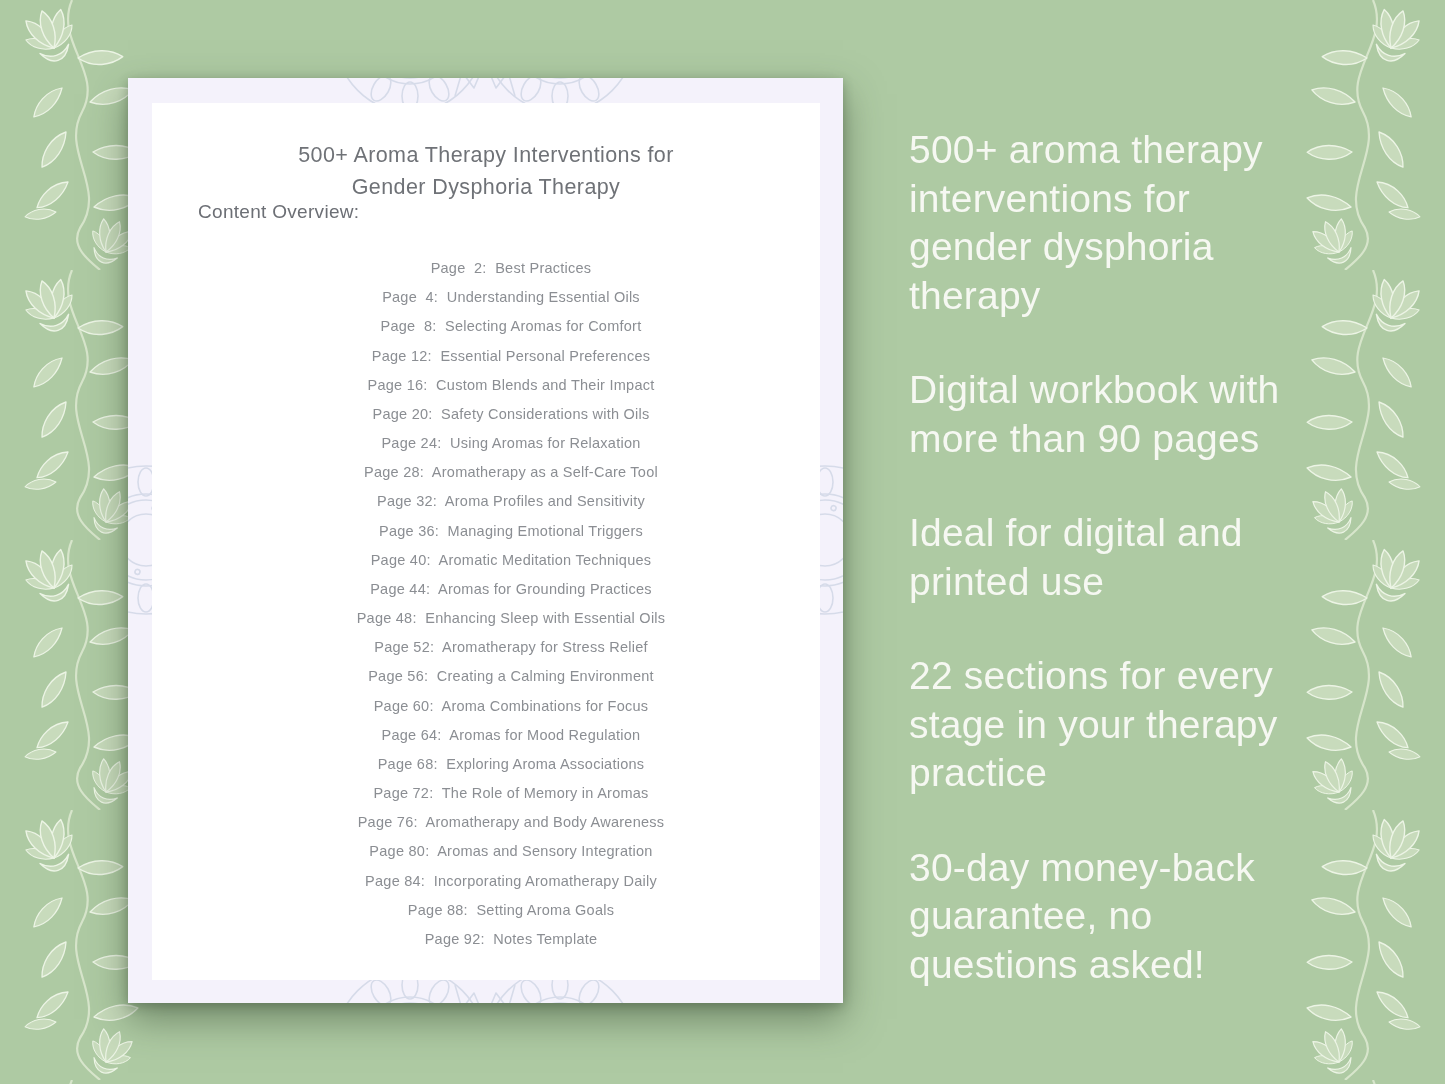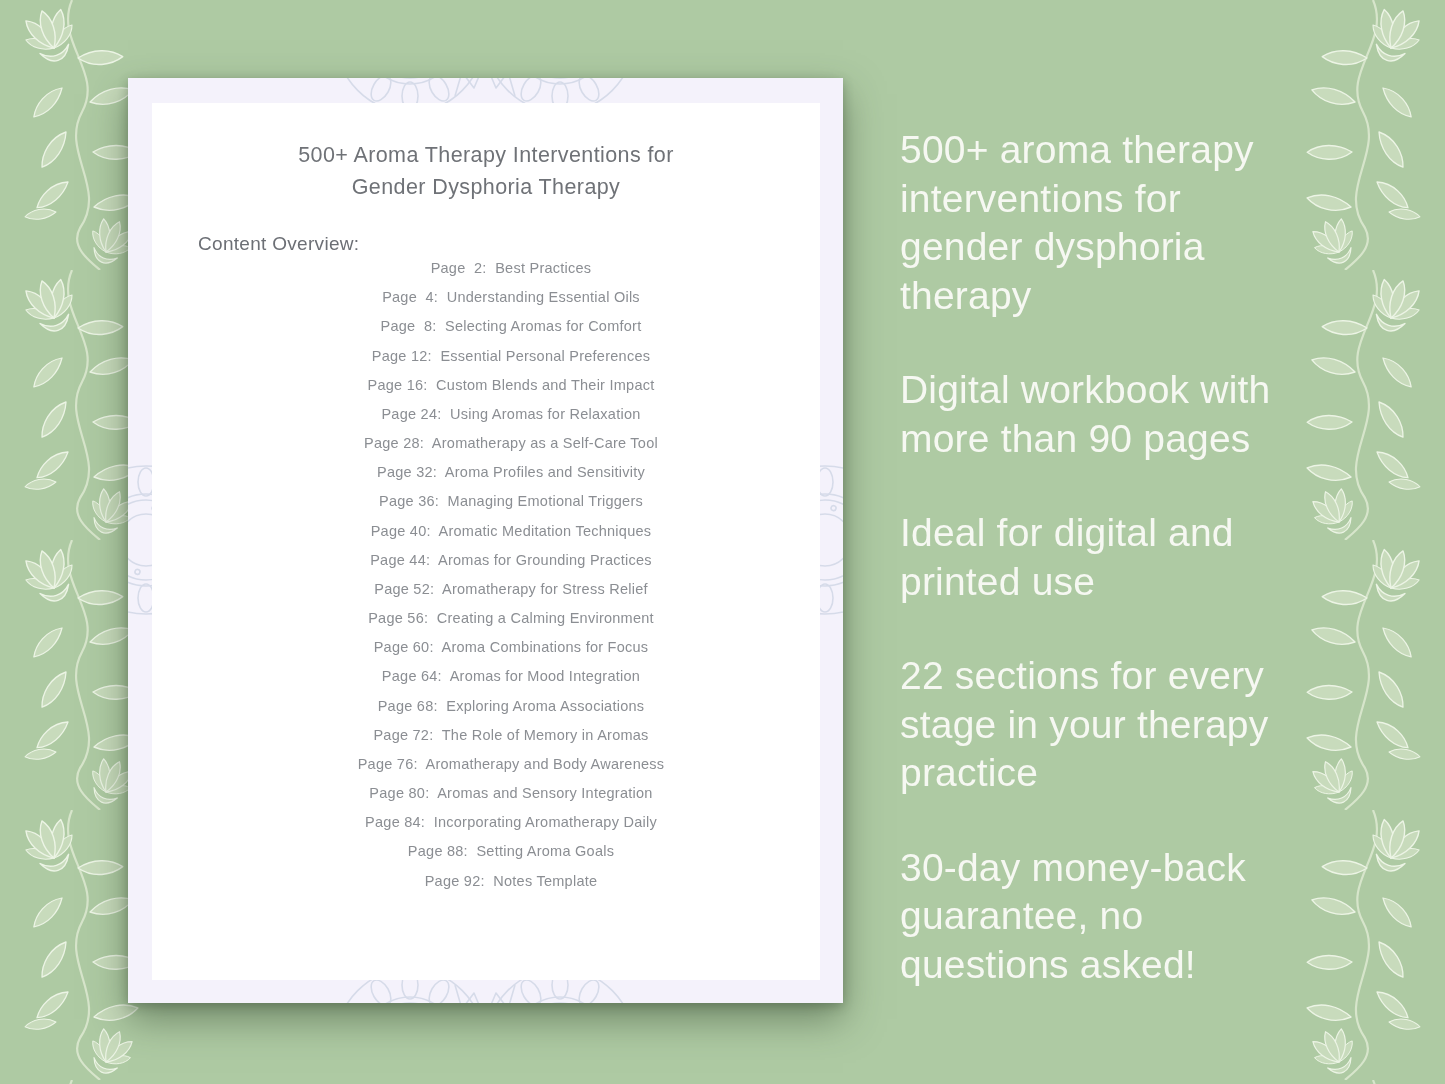--- a/index.html
+++ b/index.html
@@ -25,33 +25,33 @@
   .doc-decor{position:absolute;left:0;top:0;z-index:1;}
   .page{
     position:absolute;left:24px;top:25px;width:668px;height:877px;
     background:#ffffff;z-index:2;
   }
   .doc-title{
     position:absolute;top:36px;left:0;right:0;text-align:center;
     font-size:21.5px;line-height:32px;color:#6f7277;letter-spacing:.4px;
   }
   .toc-heading{
-    position:absolute;top:130px;left:46px;
+    position:absolute;top:98px;left:46px;
     font-size:19px;color:#6c6f75;letter-spacing:.3px;
   }
   .toc-list{position:absolute;top:151px;left:70px;right:20px;}
   .toc-row{
     white-space:pre;font-size:14.5px;line-height:29.17px;
     color:#8b8e93;letter-spacing:.25px;text-align:center;
   }
 
   
   .panel{position:absolute;left:897px;top:126px;width:470px;z-index:2;}
   .panel p{
-    margin:0 0 46px 3px;white-space:pre-line;
+    margin:0 0 46px 12px;white-space:pre-line;
     font-size:39px;line-height:48.5px;font-weight:300;
     color:#f6f8f2;letter-spacing:.2px;
   }
 </style>
 </head>
 <body>
 
 <svg width="0" height="0" style="position:absolute" aria-hidden="true">
   <defs>
     <path id="leaf" d="M0 0 C10 -14 26 -21 41 -18 C34 -6 18 4 0 0 Z" fill="#c8dbbc" stroke="#ecf4e5" stroke-width="1.4" stroke-linejoin="round"></path>
@@ -160,30 +160,32 @@
         <div>500+ Aroma Therapy Interventions for</div>
         <div>Gender Dysphoria Therapy</div>
       </div>
       <div class="toc-heading">Content Overview:</div>
       <div class="toc-list" id="toc-list">
           <div class="toc-row">Page  2:  Best Practices</div>
           <div class="toc-row">Page  4:  Understanding Essential Oils</div>
           <div class="toc-row">Page  8:  Selecting Aromas for Comfort</div>
           <div class="toc-row">Page 12:  Essential Personal Preferences</div>
           <div class="toc-row">Page 16:  Custom Blends and Their Impact</div>
+          <div class="toc-row">Page 20:  Safety Considerations with Oils</div>
           <div class="toc-row">Page 24:  Using Aromas for Relaxation</div>
           <div class="toc-row">Page 28:  Aromatherapy as a Self-Care Tool</div>
           <div class="toc-row">Page 32:  Aroma Profiles and Sensitivity</div>
           <div class="toc-row">Page 36:  Managing Emotional Triggers</div>
           <div class="toc-row">Page 40:  Aromatic Meditation Techniques</div>
           <div class="toc-row">Page 44:  Aromas for Grounding Practices</div>
+          <div class="toc-row">Page 48:  Enhancing Sleep with Essential Oils</div>
           <div class="toc-row">Page 52:  Aromatherapy for Stress Relief</div>
           <div class="toc-row">Page 56:  Creating a Calming Environment</div>
           <div class="toc-row">Page 60:  Aroma Combinations for Focus</div>
-          <div class="toc-row">Page 64:  Aromas for Mood Integration</div>
+          <div class="toc-row">Page 64:  Aromas for Mood Regulation</div>
           <div class="toc-row">Page 68:  Exploring Aroma Associations</div>
           <div class="toc-row">Page 72:  The Role of Memory in Aromas</div>
           <div class="toc-row">Page 76:  Aromatherapy and Body Awareness</div>
           <div class="toc-row">Page 80:  Aromas and Sensory Integration</div>
           <div class="toc-row">Page 84:  Incorporating Aromatherapy Daily</div>
           <div class="toc-row">Page 88:  Setting Aroma Goals</div>
           <div class="toc-row">Page 92:  Notes Template</div>
         </div>
     </div>
   </div>

